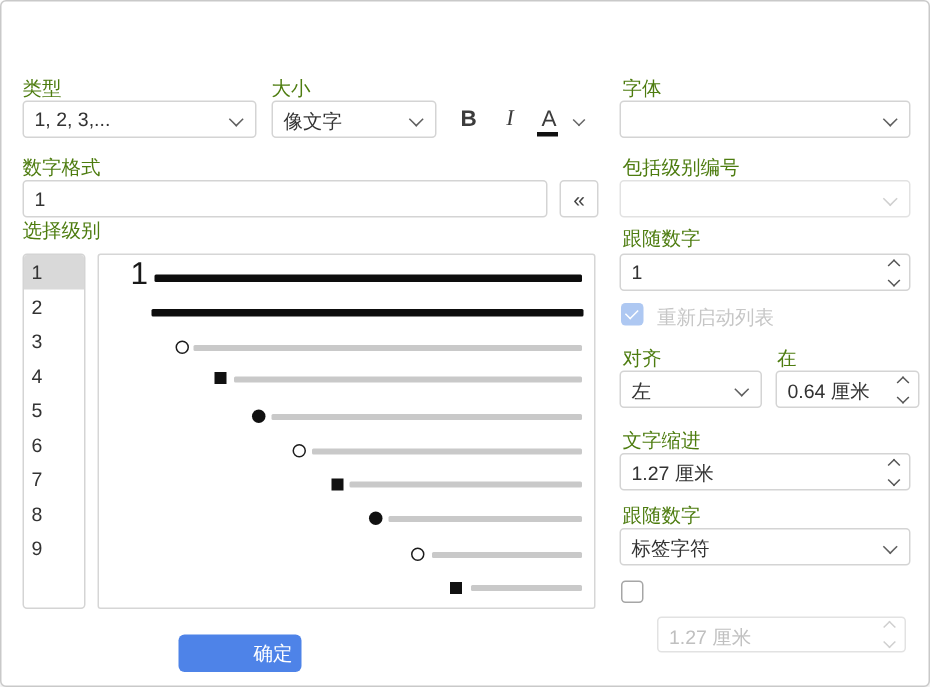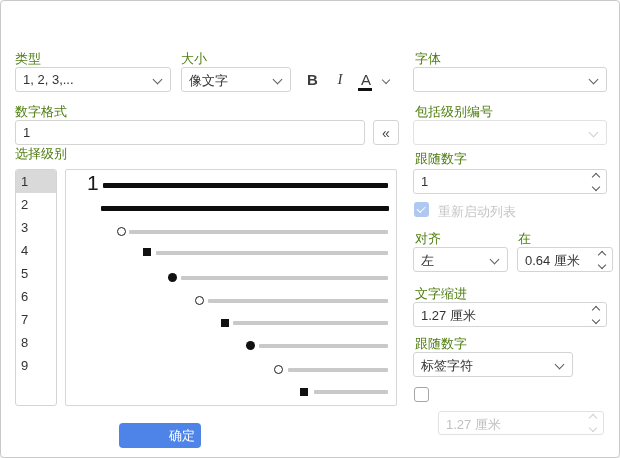--- a/index.html
+++ b/index.html
@@ -187,21 +187,21 @@
   <div class="lbl" style="left:414px;top:284px">文字缩进</div>
   <div class="ctl" style="left:412px;top:301px;width:194px">
     <span class="val">1.27 厘米</span>
     <span class="spins">
       <span class="ar-up"></span>
       <span class="ar-dn"></span>
     </span>
   </div>
 
   <div class="lbl" style="left:414px;top:334px">跟随数字</div>
-  <div class="ctl" style="left:412px;top:351px;width:160px">
+  <div class="ctl" style="left:412px;top:351px;width:194px">
     <span class="val">标签字符</span>
     <span class="chev"></span>
   </div>
 
   <span class="cb unchk" style="left:413px;top:386px"></span>
 
   <div class="ctl dis" style="left:437px;top:410px;width:166px;height:24px">
     <span class="val">1.27 厘米</span>
     <span class="spins">
       <span class="ar-up"></span>

